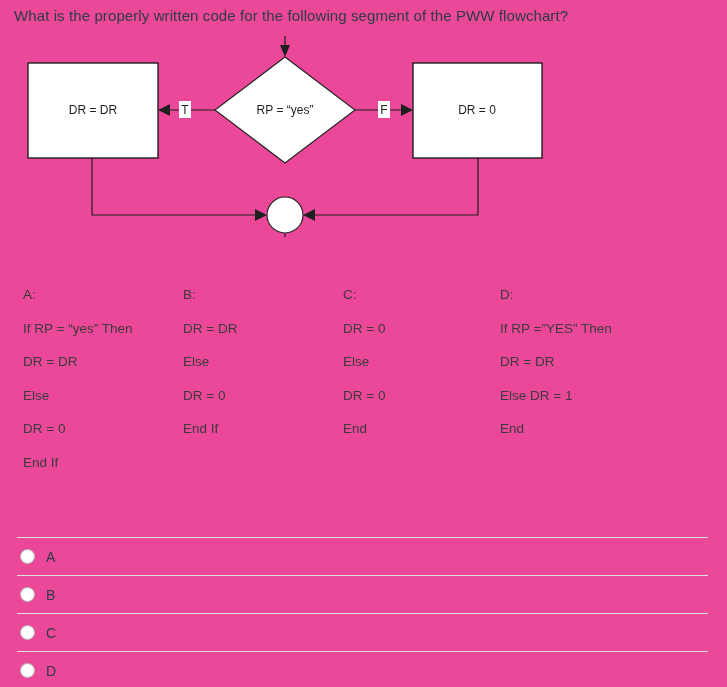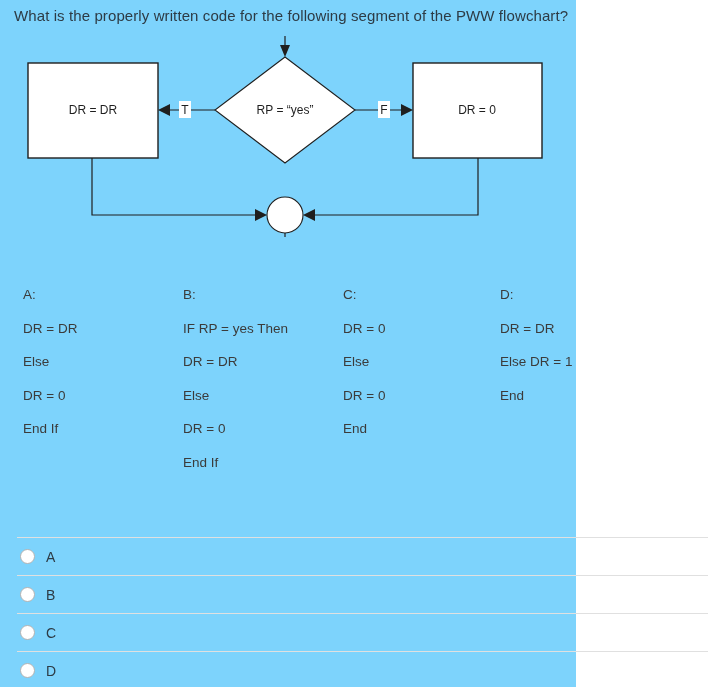--- a/index.html
+++ b/index.html
@@ -1,19 +1,19 @@
 <!DOCTYPE html>
 <html><head>
 <meta charset="utf-8">
 <style>
   * { box-sizing: border-box; margin: 0; padding: 0; }
   html, body { width: 727px; height: 687px; background: #ffffff; overflow: hidden; }
   body { font-family: "Liberation Sans", sans-serif; position: relative; }
 
-  .page { position: absolute; left: 0; top: 0; width: 576px; height: 687px; background: #7dd3fc; }
+  .page { position: absolute; left: 0; top: 0; width: 727px; height: 687px; background: #ec4899; }
 
   .question-title {
     position: absolute; left: 14px; top: 7px; width: 700px;
     font-size: 15px; color: #2d3b45; letter-spacing: 0.1px;
   }
 
   .flowchart-svg { position: absolute; left: 0; top: 0; width: 727px; height: 260px; }
   .flowchart-svg text {
     font-family: "Liberation Sans", sans-serif;
     font-size: 12px; fill: #1f1f1f;
@@ -79,45 +79,46 @@
 
     <polyline points="478,158 478,215 315,215" fill="none" stroke="#1f1f1f" stroke-width="1.2"></polyline>
     <polygon points="303,215 315,209 315,221" fill="#1f1f1f"></polygon>
 
     <circle cx="285" cy="215" r="18" fill="#ffffff" stroke="#1f1f1f" stroke-width="1.1"></circle>
     <line x1="285" y1="233" x2="285" y2="237" stroke="#1f1f1f" stroke-width="1.2"></line>
   </svg>
 
   <div class="option-col col-a">
     <div class="row">A:</div>
+    <div class="row">If RP = “yes” Then</div>
     <div class="row">DR = DR</div>
     <div class="row">Else</div>
     <div class="row">DR = 0</div>
     <div class="row">End If</div>
   </div>
 
   <div class="option-col col-b">
     <div class="row">B:</div>
-    <div class="row">IF RP = yes Then</div>
     <div class="row">DR = DR</div>
     <div class="row">Else</div>
     <div class="row">DR = 0</div>
     <div class="row">End If</div>
   </div>
 
   <div class="option-col col-c">
     <div class="row">C:</div>
     <div class="row">DR = 0</div>
     <div class="row">Else</div>
     <div class="row">DR = 0</div>
     <div class="row">End</div>
   </div>
 
   <div class="option-col col-d">
     <div class="row">D:</div>
+    <div class="row">If RP =”YES” Then</div>
     <div class="row">DR = DR</div>
     <div class="row">Else DR = 1</div>
     <div class="row">End</div>
   </div>
 
   <div class="answers">
     <div class="answer-row">
       <span class="radio"></span>
       <span class="answer-label">A</span>
     </div>

